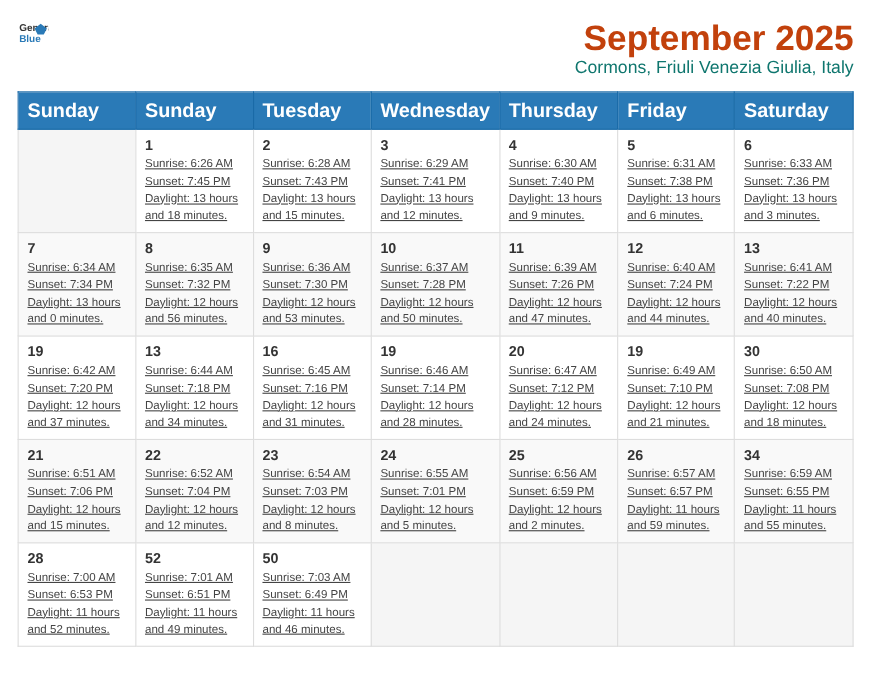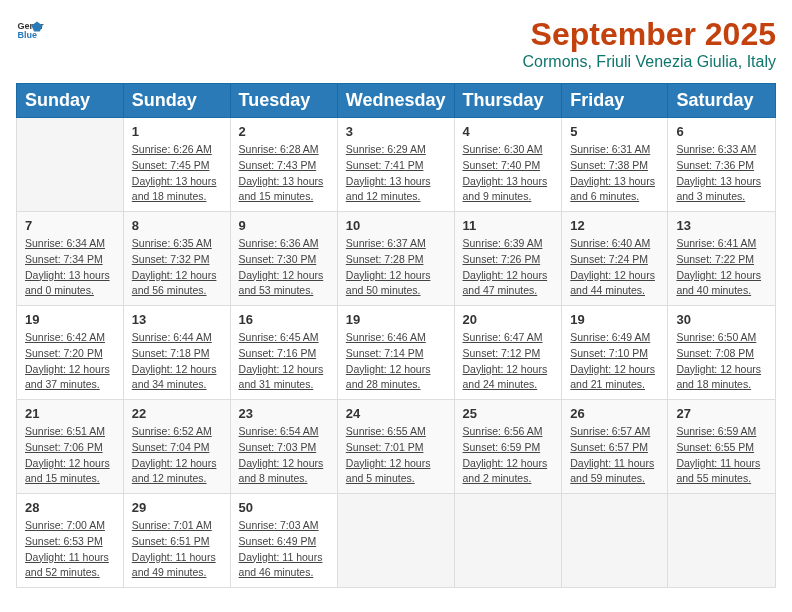--- a/index.html
+++ b/index.html
@@ -217,31 +217,31 @@
         </td>
         <td>
           <span class="day-number">25</span>
           <div class="day-info">Sunrise: 6:56 AM<br>Sunset: 6:59 PM<br>Daylight: 12 hours<br>and 2 minutes.</div>
         </td>
         <td>
           <span class="day-number">26</span>
           <div class="day-info">Sunrise: 6:57 AM<br>Sunset: 6:57 PM<br>Daylight: 11 hours<br>and 59 minutes.</div>
         </td>
         <td>
-          <span class="day-number">27</span>
+          <span class="day-number">34</span>
           <div class="day-info">Sunrise: 6:59 AM<br>Sunset: 6:55 PM<br>Daylight: 11 hours<br>and 55 minutes.</div>
         </td>
       </tr>
       <tr>
         <td>
           <span class="day-number">28</span>
           <div class="day-info">Sunrise: 7:00 AM<br>Sunset: 6:53 PM<br>Daylight: 11 hours<br>and 52 minutes.</div>
         </td>
         <td>
-          <span class="day-number">29</span>
+          <span class="day-number">52</span>
           <div class="day-info">Sunrise: 7:01 AM<br>Sunset: 6:51 PM<br>Daylight: 11 hours<br>and 49 minutes.</div>
         </td>
         <td>
           <span class="day-number">50</span>
           <div class="day-info">Sunrise: 7:03 AM<br>Sunset: 6:49 PM<br>Daylight: 11 hours<br>and 46 minutes.</div>
         </td>
         <td class="empty-cell"></td>
         <td class="empty-cell"></td>
         <td class="empty-cell"></td>
         <td class="empty-cell"></td>

